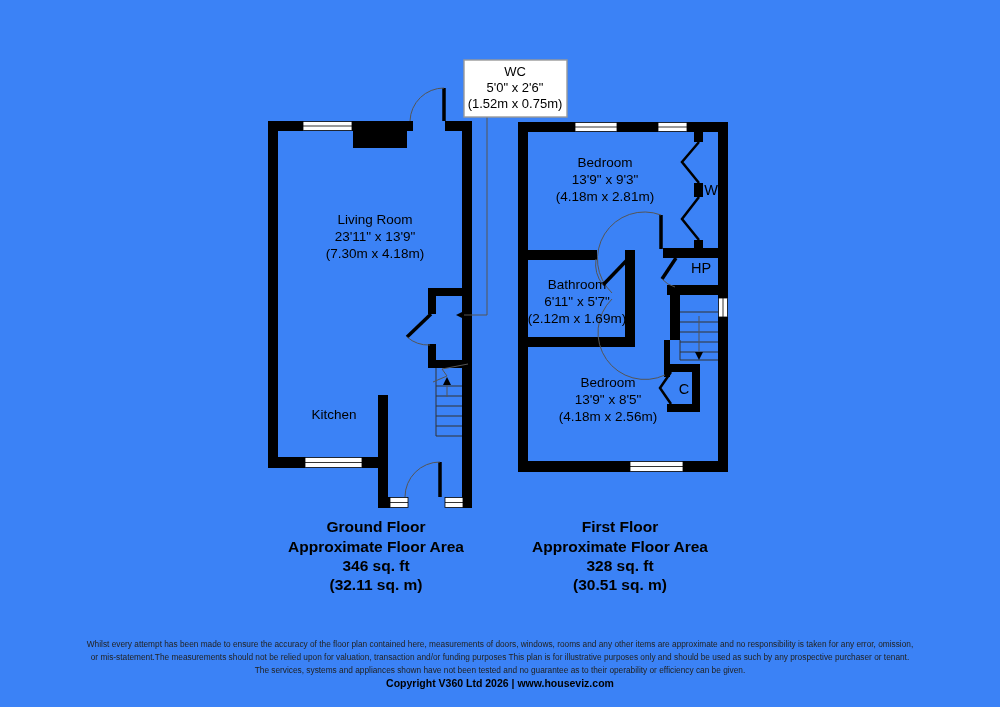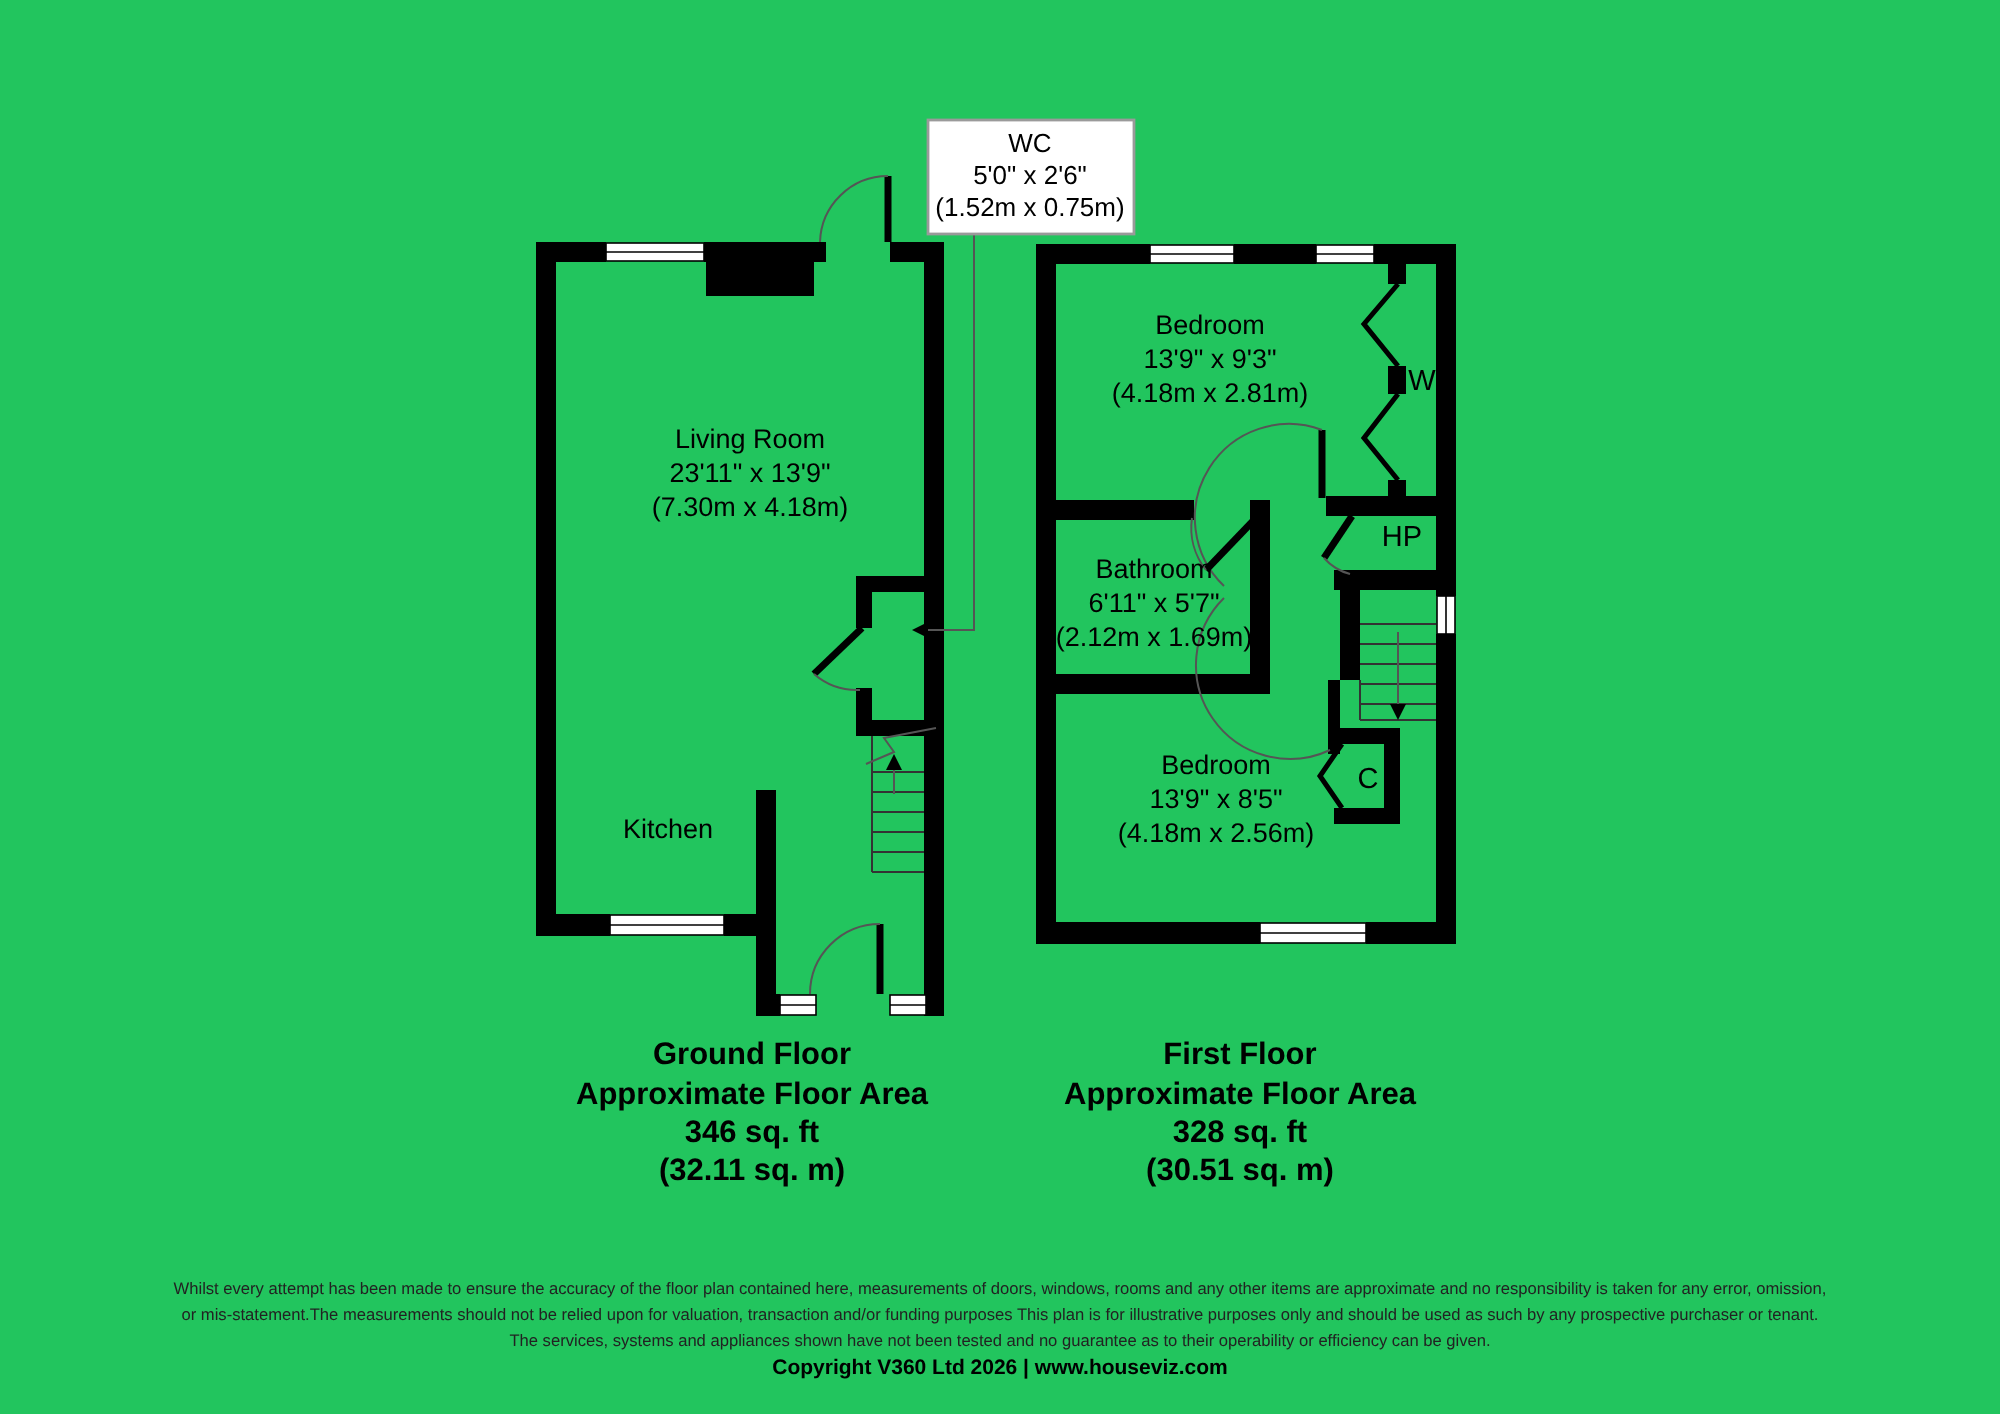--- a/index.html
+++ b/index.html
@@ -1,16 +1,16 @@
 <!DOCTYPE html>
 <html><head>
 <meta charset="utf-8">
 <style>
   html,body{margin:0;padding:0;background:#fff;}
-  #canvas{position:relative;width:1000px;height:707px;background:#22c55e;overflow:hidden;
+  #canvas{position:relative;width:1000px;height:707px;background:#3b82f6;overflow:hidden;
           font-family:"Liberation Sans", sans-serif;}
   svg{position:absolute;left:0;top:0;}
   svg text{font-family:"Liberation Sans", sans-serif;fill:#000;}
   .room-label{font-size:13.5px;}
   .closet-label{font-size:14.5px;}
   .callout-text{font-size:13px;}
   .floor-title{font-size:15.5px;font-weight:bold;}
   .footer-line{font-size:8.3px;fill:#222;}
   .footer-copy{font-size:10.5px;font-weight:bold;}
   .wall{fill:#000;stroke:none;}

